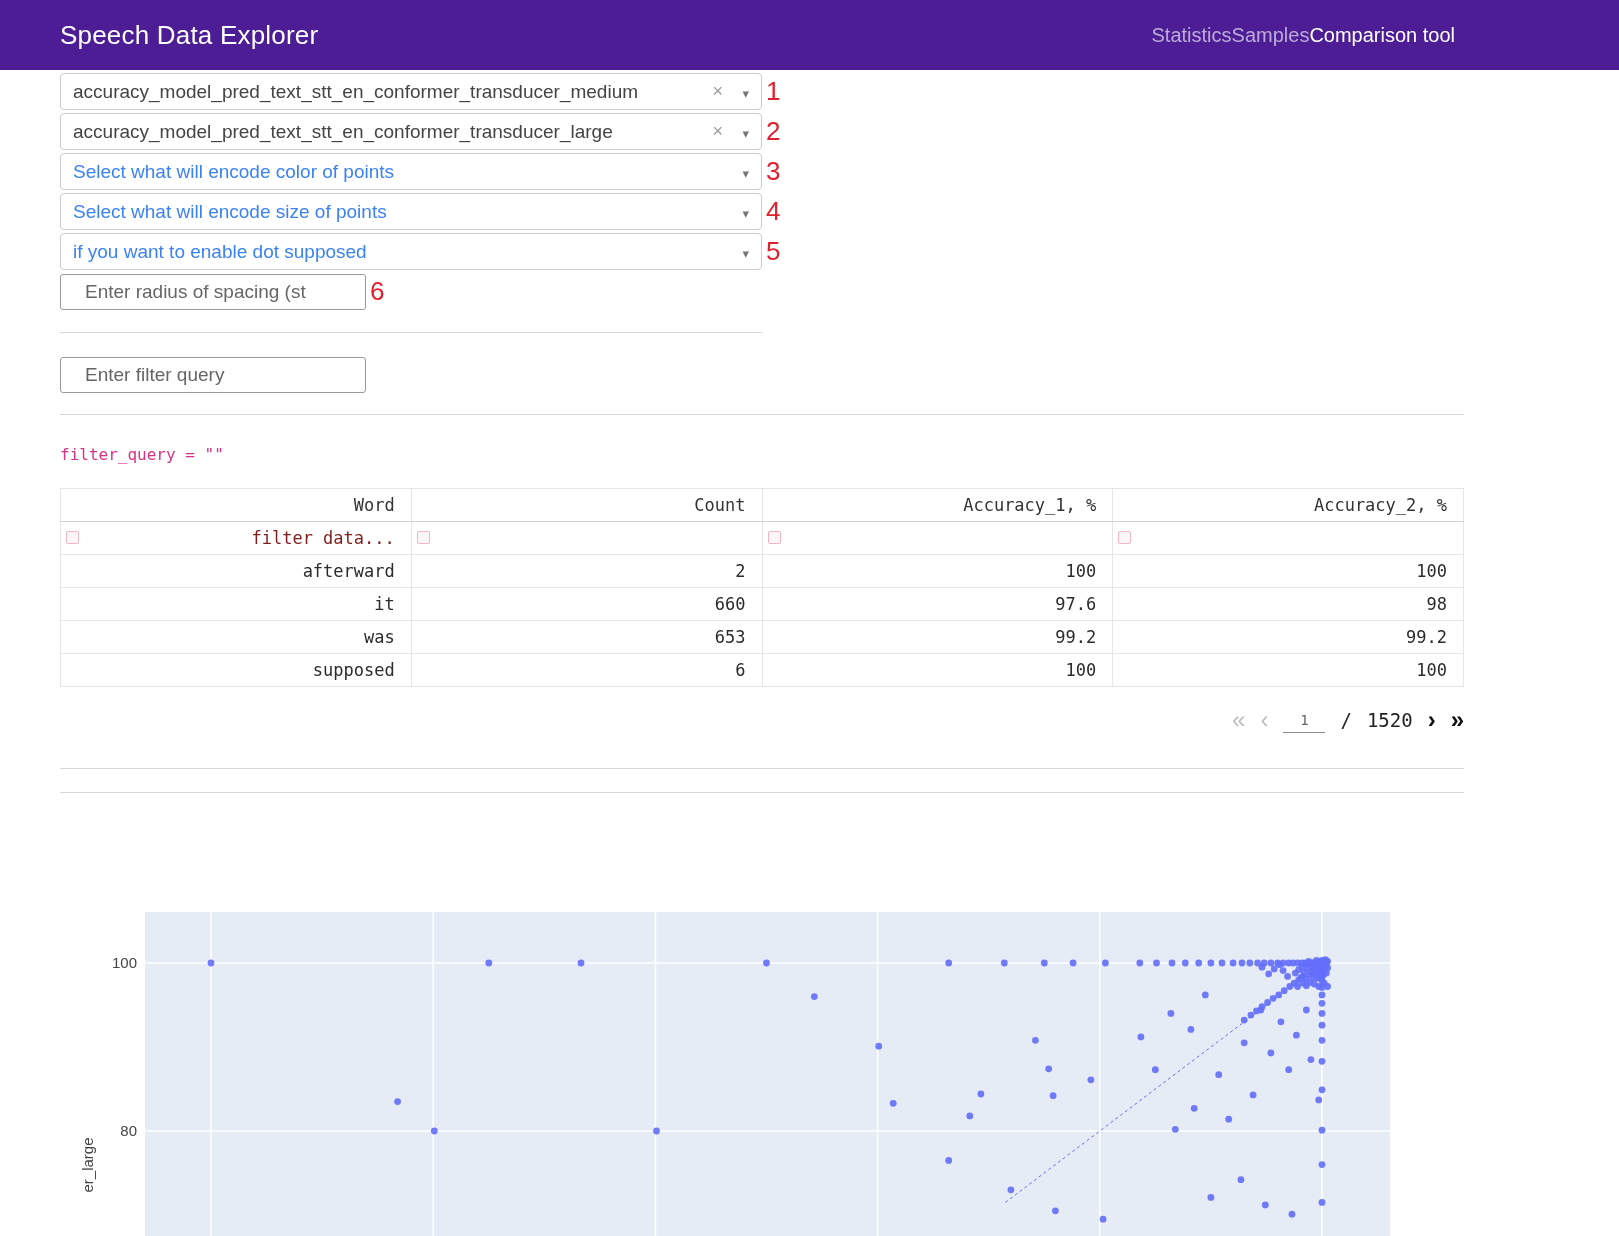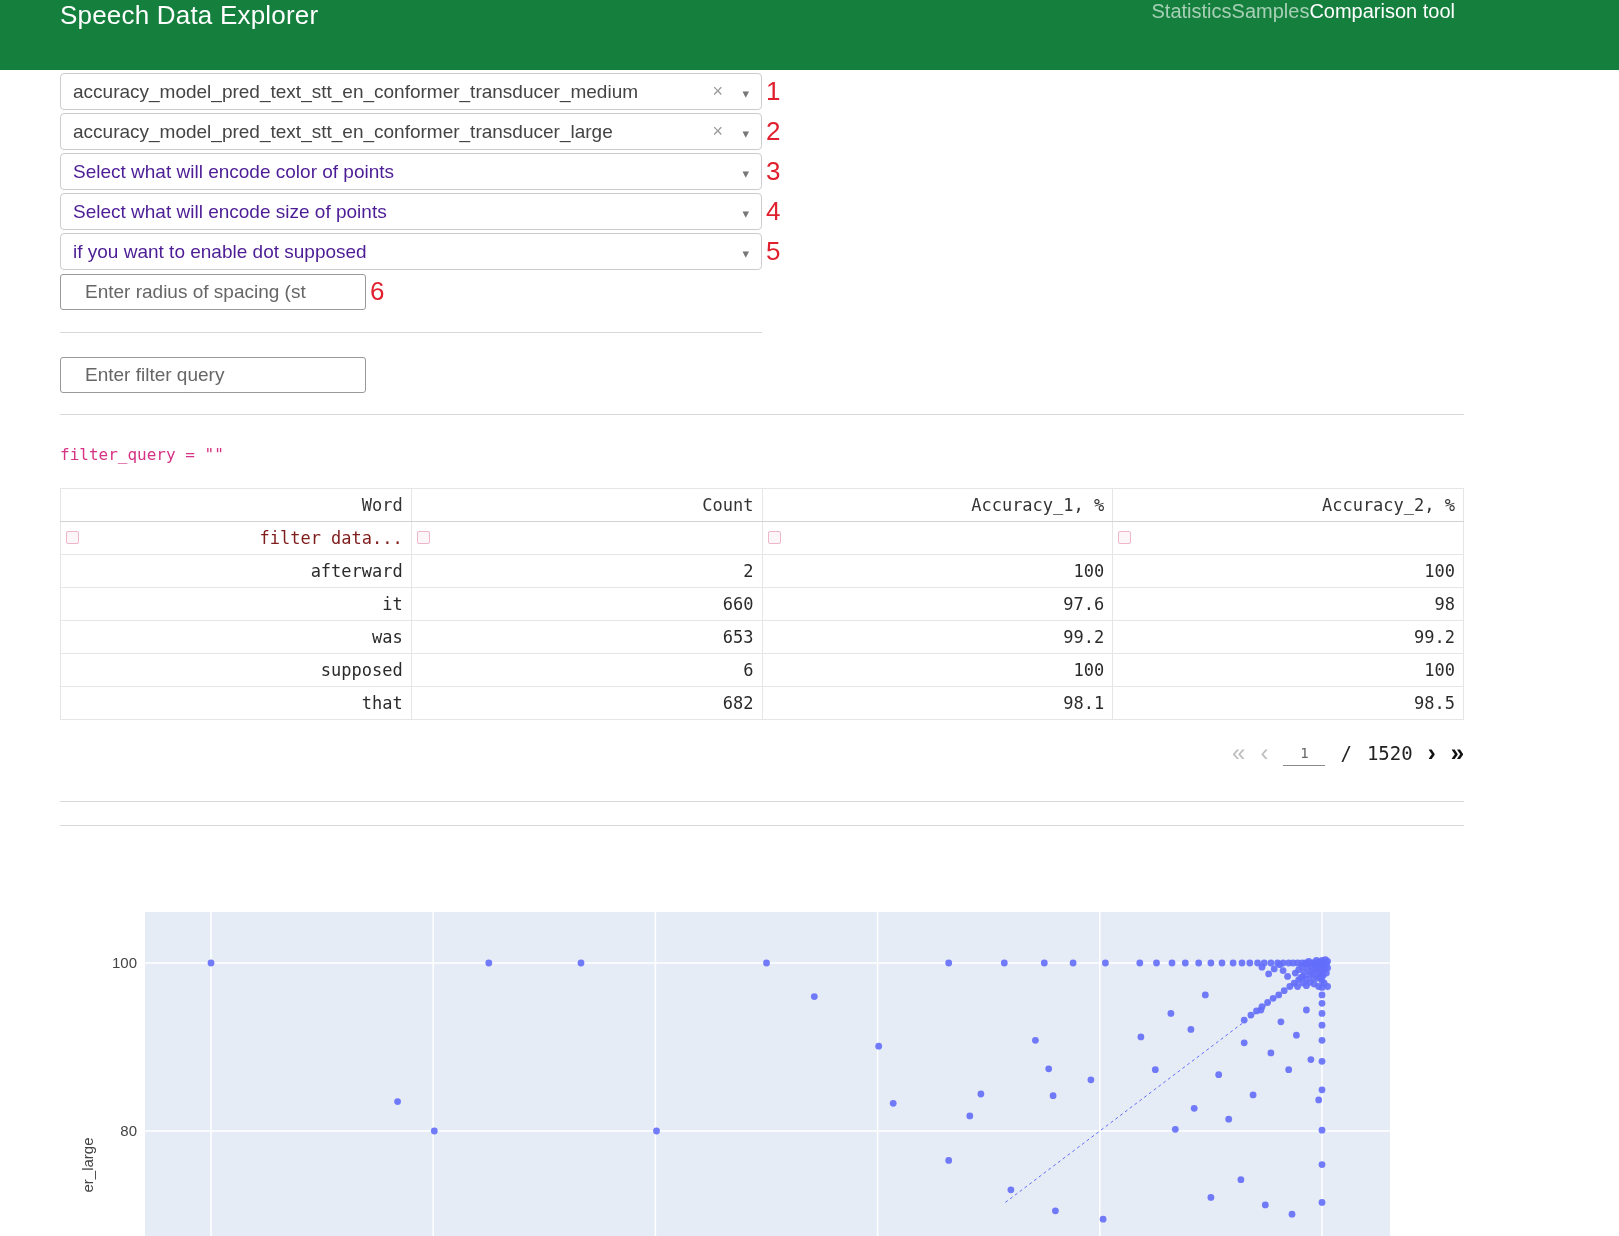--- a/index.html
+++ b/index.html
@@ -1,54 +1,54 @@
 <!DOCTYPE html>
 <html><head>
 <meta charset="utf-8">
 <style>
   * { margin:0; padding:0; box-sizing:border-box; }
   html,body { width:1619px; height:1236px; overflow:hidden; background:#fff;
     font-family:"Liberation Sans", sans-serif; position:relative; }
 
   
-  .navbar { height:70px; background:#15803d; display:flex; 
+  .navbar { height:70px; background:#4c1d95; display:flex; align-items:center;
     justify-content:space-between; padding:0 164px 0 60px; }
   .brand { color:#fff; font-size:26px; letter-spacing:.2px; }
   .nav-links { display:flex; }
   .nav-link { font-size:20px; color:rgba(255,255,255,.62); text-decoration:none; cursor:pointer; }
   .nav-link.active { color:#fff; }
 
   
   .controls { padding:3px 0 0 60px; }
   .control-row { display:flex; align-items:center; gap:4px; margin-bottom:3px; height:37px; }
   .select { width:702px; height:37px; background:#fff; border:1px solid #cccccc; border-radius:4px;
     display:flex; align-items:center; padding:0 64px 0 12px; font-size:19px; color:#444;
     position:relative; cursor:pointer; white-space:nowrap; overflow:hidden; }
-  .select .ph { color:#4c1d95; }
+  .select .ph { color:#3b82f6; }
   .clear-x { position:absolute; right:38px; top:7px; color:#999; font-size:18px; line-height:20px; cursor:pointer; }
   .caret { position:absolute; right:12px; top:12px; color:#777; font-size:13px; cursor:pointer; }
   .step-number { color:#e0202e; font-size:26px; line-height:37px; }
   .text-input { width:306px; height:36px; border:1px solid #999; border-radius:3px;
     font-size:19px; padding:0 24px; color:#4d7c0f; font-family:"Liberation Sans", sans-serif; }
   .text-input::placeholder { color:#666; }
 
   hr { border:none; border-top:1px solid #d8d8d8; }
   .hr-narrow { width:702px; margin:22px 0 0 60px; }
   .hr-wide   { width:1404px; margin:21px 0 0 60px; }
   .filter-input-row { margin:24px 0 0 60px; }
 
   
   .filter-echo { margin:30px 0 0 60px; font-family:"DejaVu Sans Mono", monospace;
     font-size:16px; color:#d63384; }
 
   
   table.words { margin:24px 0 0 60px; width:1404px; border-collapse:collapse;
     table-layout:fixed; font-family:"DejaVu Sans Mono", monospace; font-size:17px; }
   table.words th, table.words td { border:1px solid #e6e6e6; text-align:right;
-    padding:5px 8px; height:33px; font-weight:normal; color:#2b2b2b; white-space:nowrap; }
+    padding:5px 16px; height:33px; font-weight:normal; color:#2b2b2b; white-space:nowrap; }
   table.words thead th { border-bottom:1px solid #d2d2d2; color:#333; }
   tr.filter-row td { color:#7f1d1d; position:relative; }
   .case-icon { position:absolute; left:5px; top:9px; width:13px; height:13px;
     border:1px solid #f0b6c8; border-radius:2px; background:#fdf6f8; }
 
   
   .pagination { width:1464px; margin-top:13px; display:flex; justify-content:flex-end;
     align-items:center; gap:15px; height:40px; }
   .pg-btn { background:none; border:none; cursor:pointer; line-height:1; }
   .pg-first,.pg-prev { color:#bdbdbd; font-size:24px; }
@@ -172,26 +172,20 @@
         <td>was</td>
         <td>653</td>
         <td>99.2</td>
         <td>99.2</td>
       </tr>
       <tr>
         <td>supposed</td>
         <td>6</td>
         <td>100</td>
         <td>100</td>
-      </tr>
-      <tr>
-        <td>that</td>
-        <td>682</td>
-        <td>98.1</td>
-        <td>98.5</td>
       </tr>
     </tbody>
 </table>
 
 <div class="pagination">
   <button class="pg-btn pg-first">«</button>
   <button class="pg-btn pg-prev">‹</button>
   <input class="pg-input" type="text" value="1" style="">
   <span class="pg-sep">/</span>
   <span class="pg-total">1520</span>

